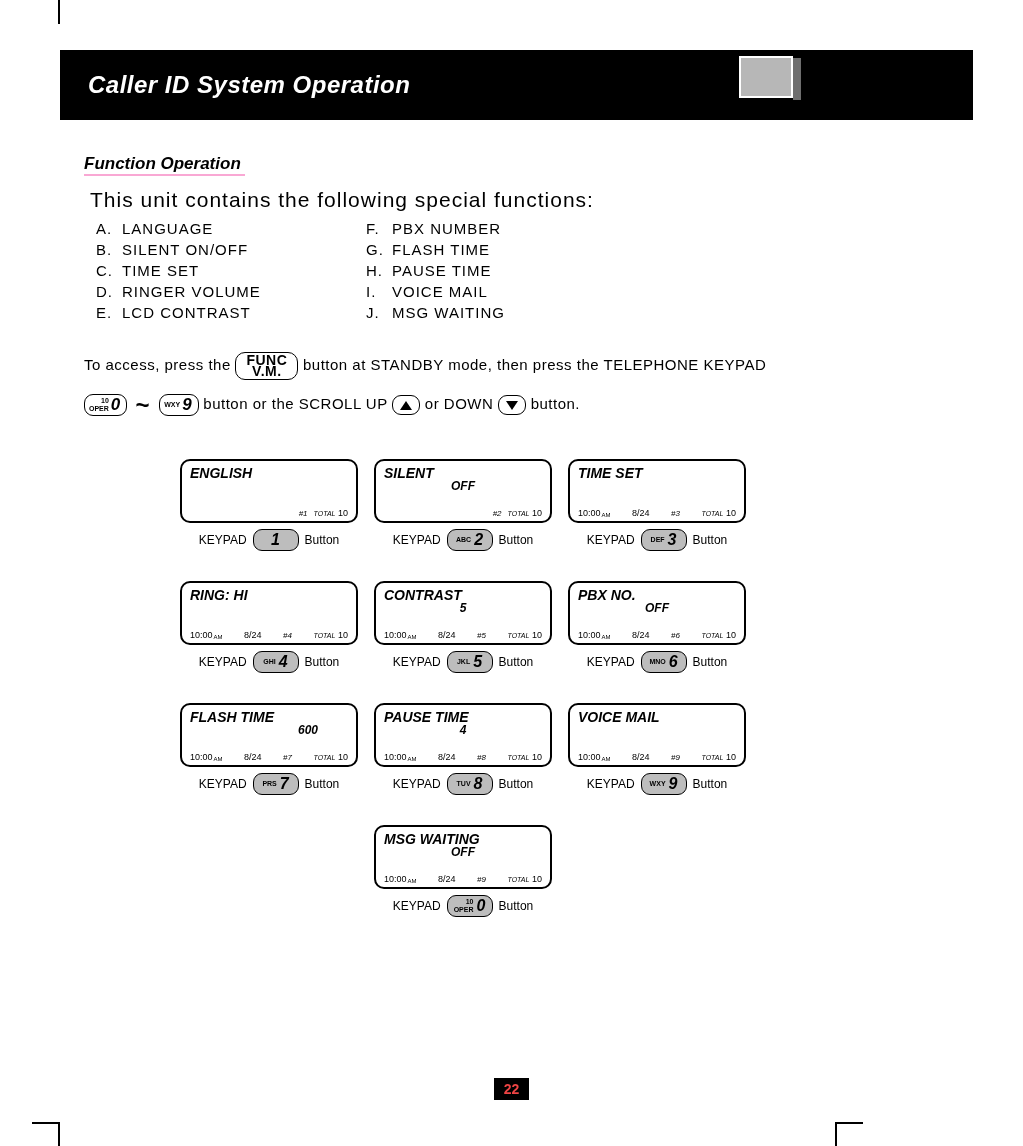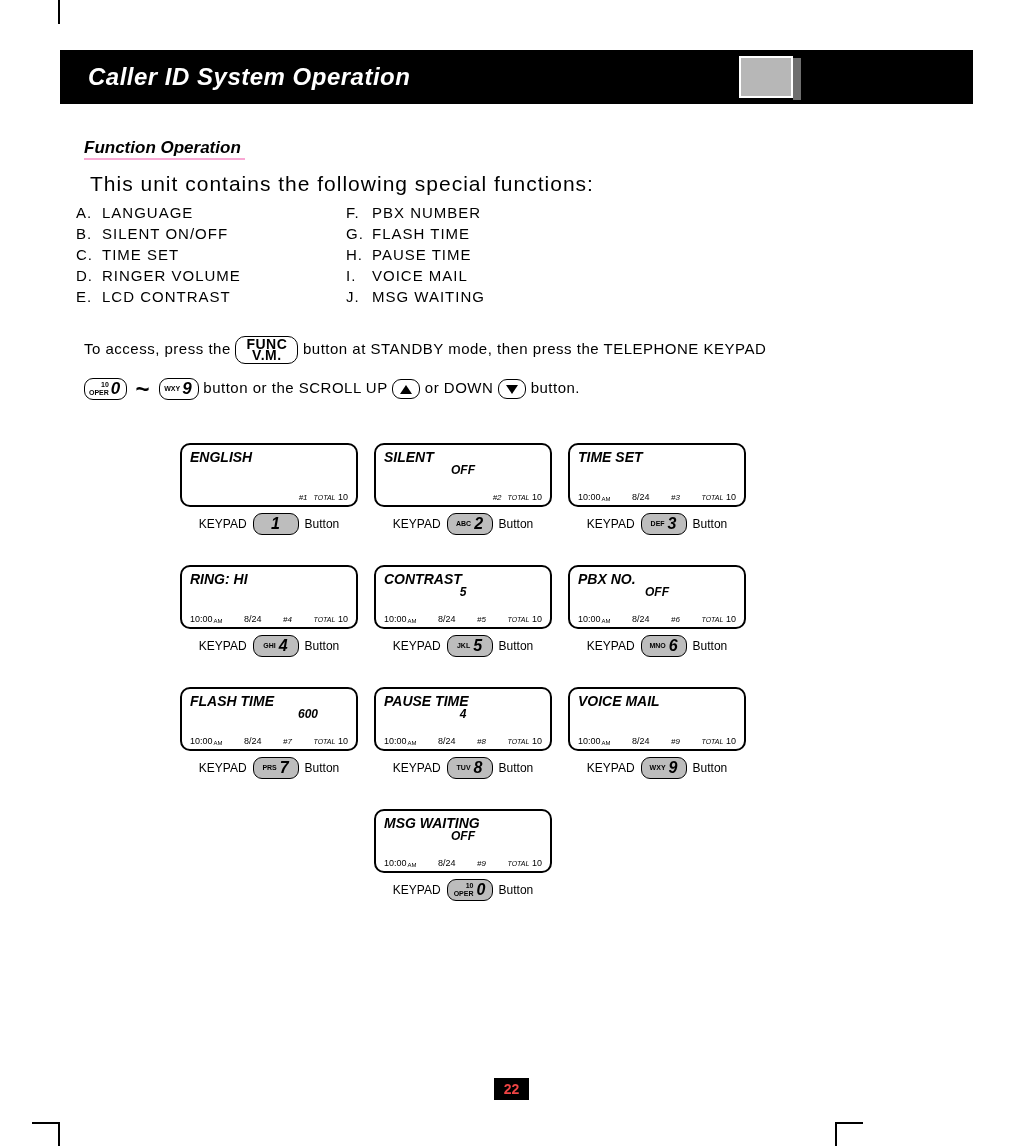--- a/index.html
+++ b/index.html
@@ -44,21 +44,21 @@
   }
   .content {
     position: absolute;
     left: 60px;
     top: 50px;
     right: 50px;
   }
   .titlebar {
     background: #000;
     color: #fff;
-    height: 54px;
+    height: 70px;
     display: flex;
     align-items: center;
     padding-left: 28px;
     font-style: italic;
     font-weight: bold;
     font-size: 24px;
     letter-spacing: 0.5px;
     position: relative;
   }
   .title-tab {
@@ -88,21 +88,21 @@
     display: inline-block;
     padding-right: 4px;
   }
   .intro {
     margin: 8px 0 6px 30px;
     font-size: 21px;
     letter-spacing: 1px;
   }
   .func-list {
     display: flex;
-    margin-left: 16px;
+    margin-left: 36px;
     font-size: 15px;
     letter-spacing: 1px;
   }
   .func-col { display: flex; flex-direction: column; }
   .func-col.left { width: 270px; }
   .func-row { margin: 2px 0; }
   .func-letter { display: inline-block; width: 26px; }
   .access-line {
     margin: 28px 0 10px 24px;
     font-size: 15px;

